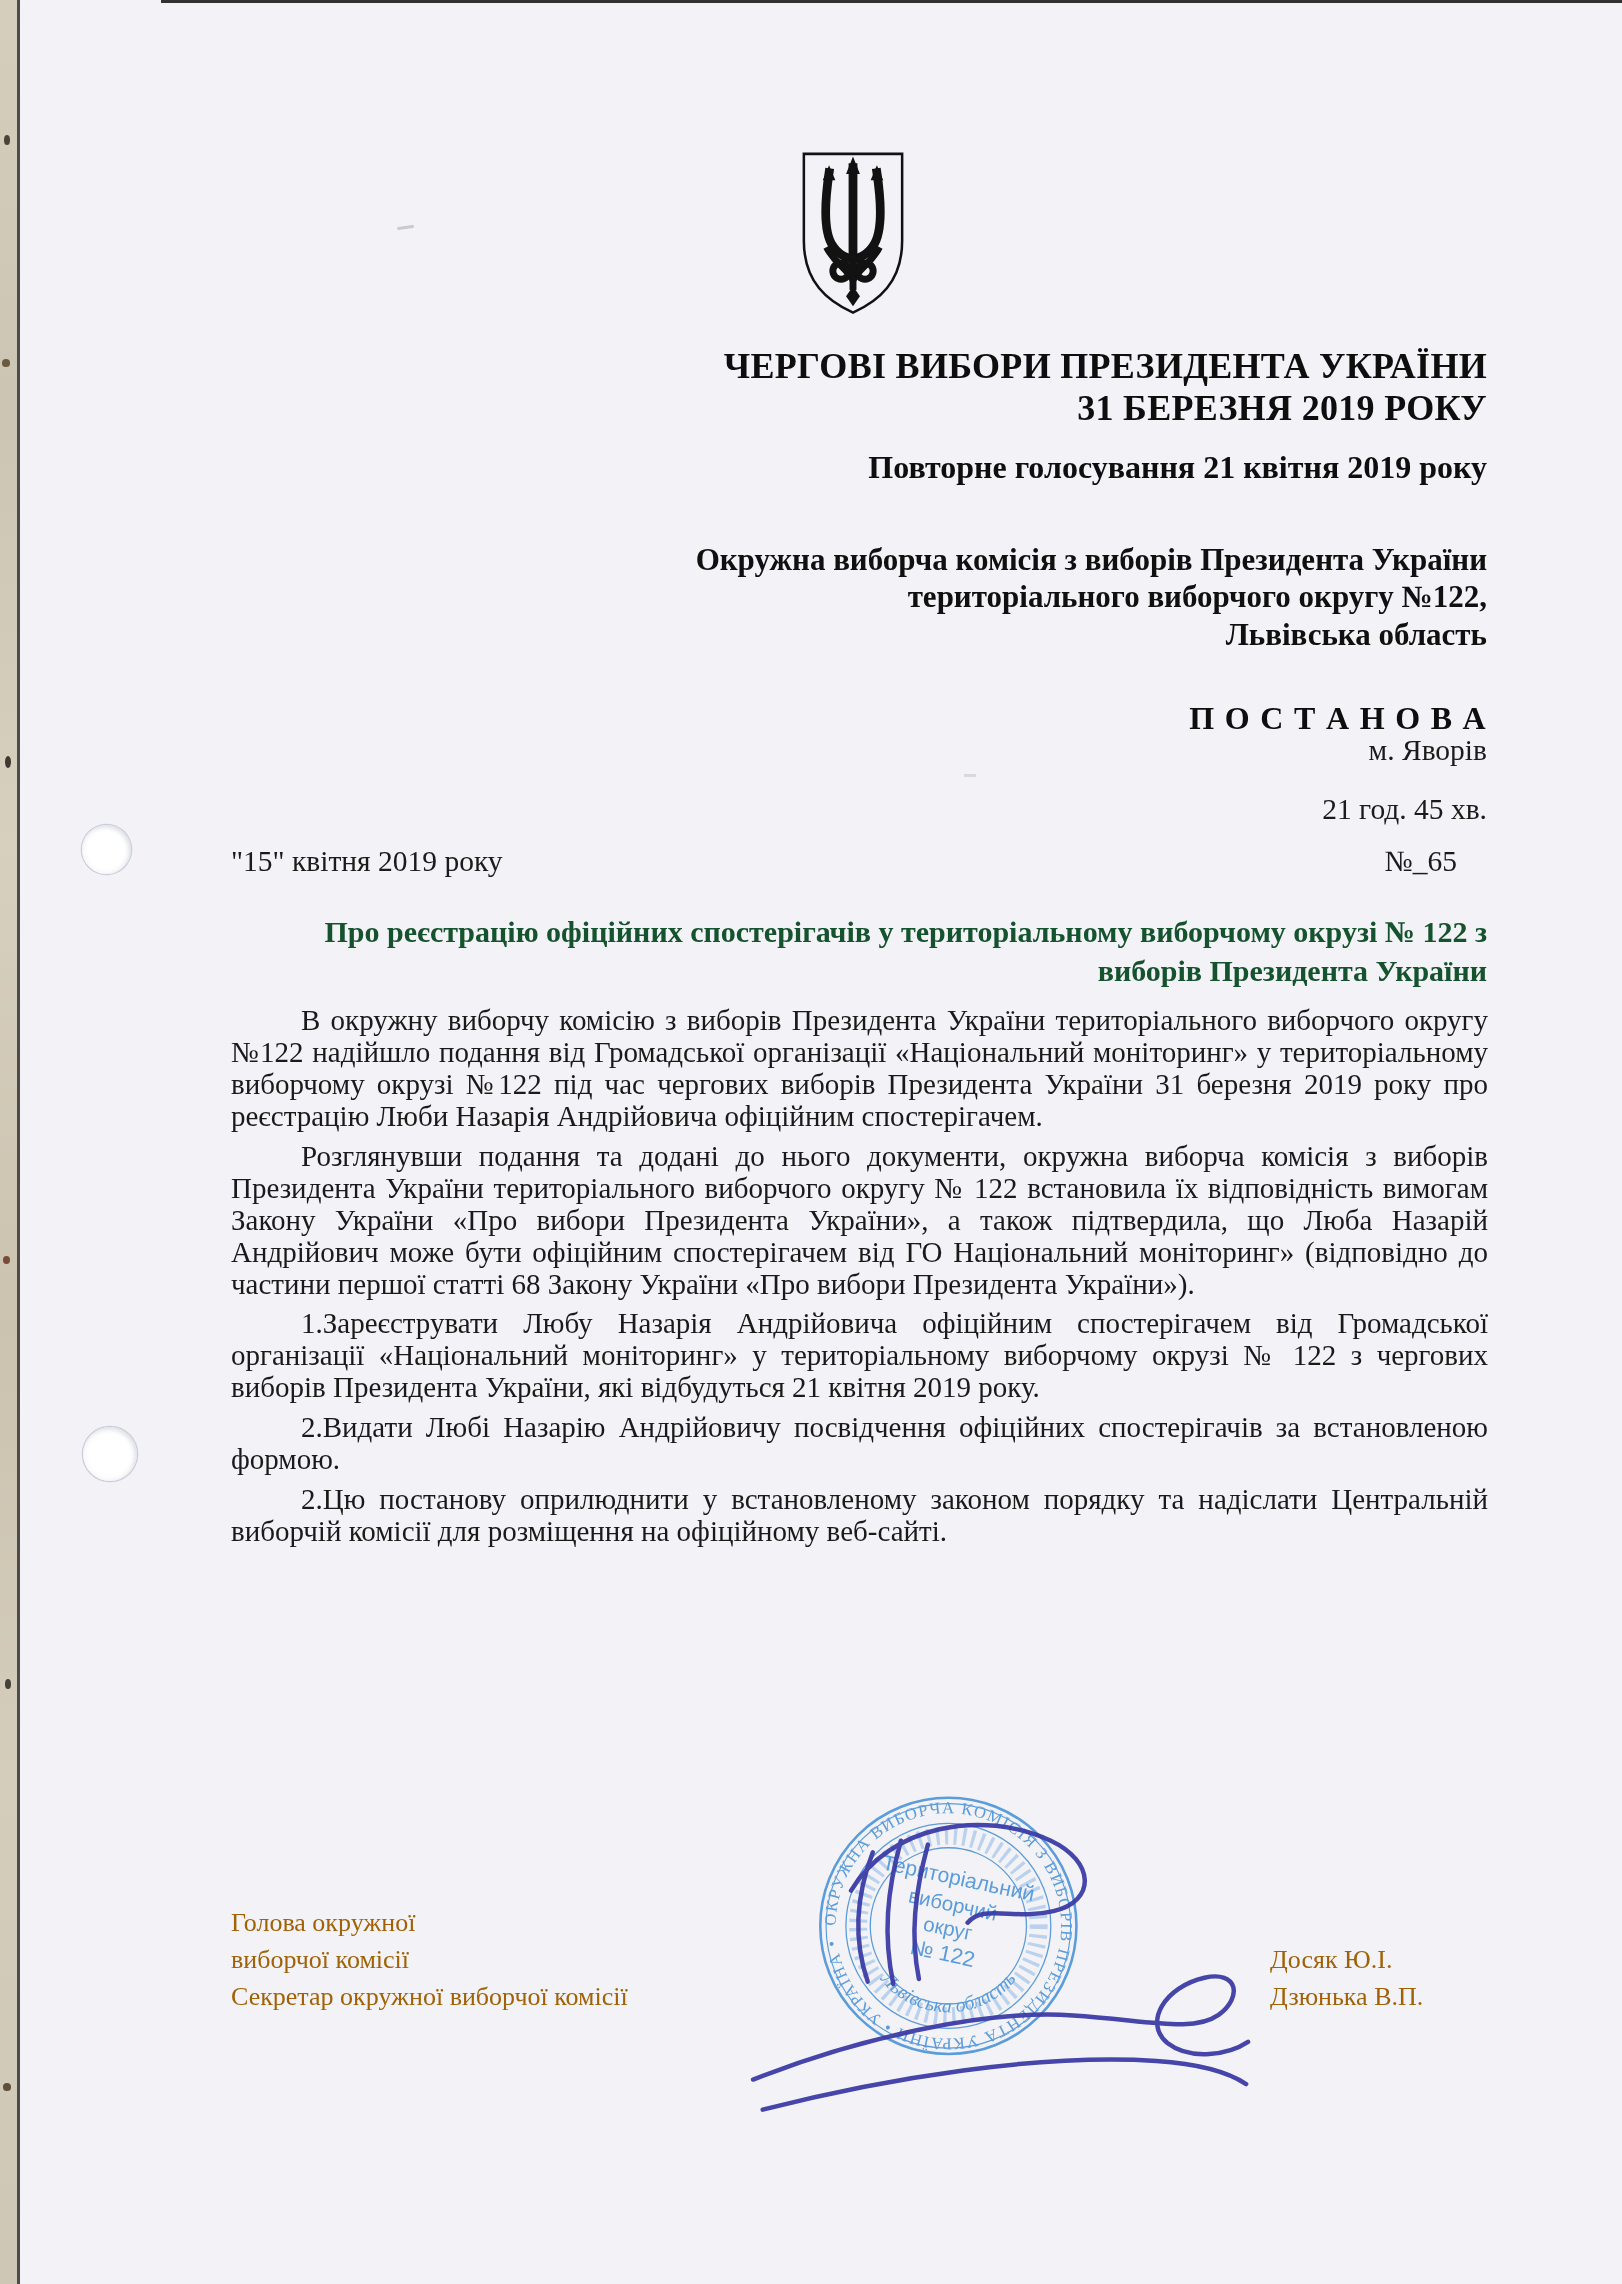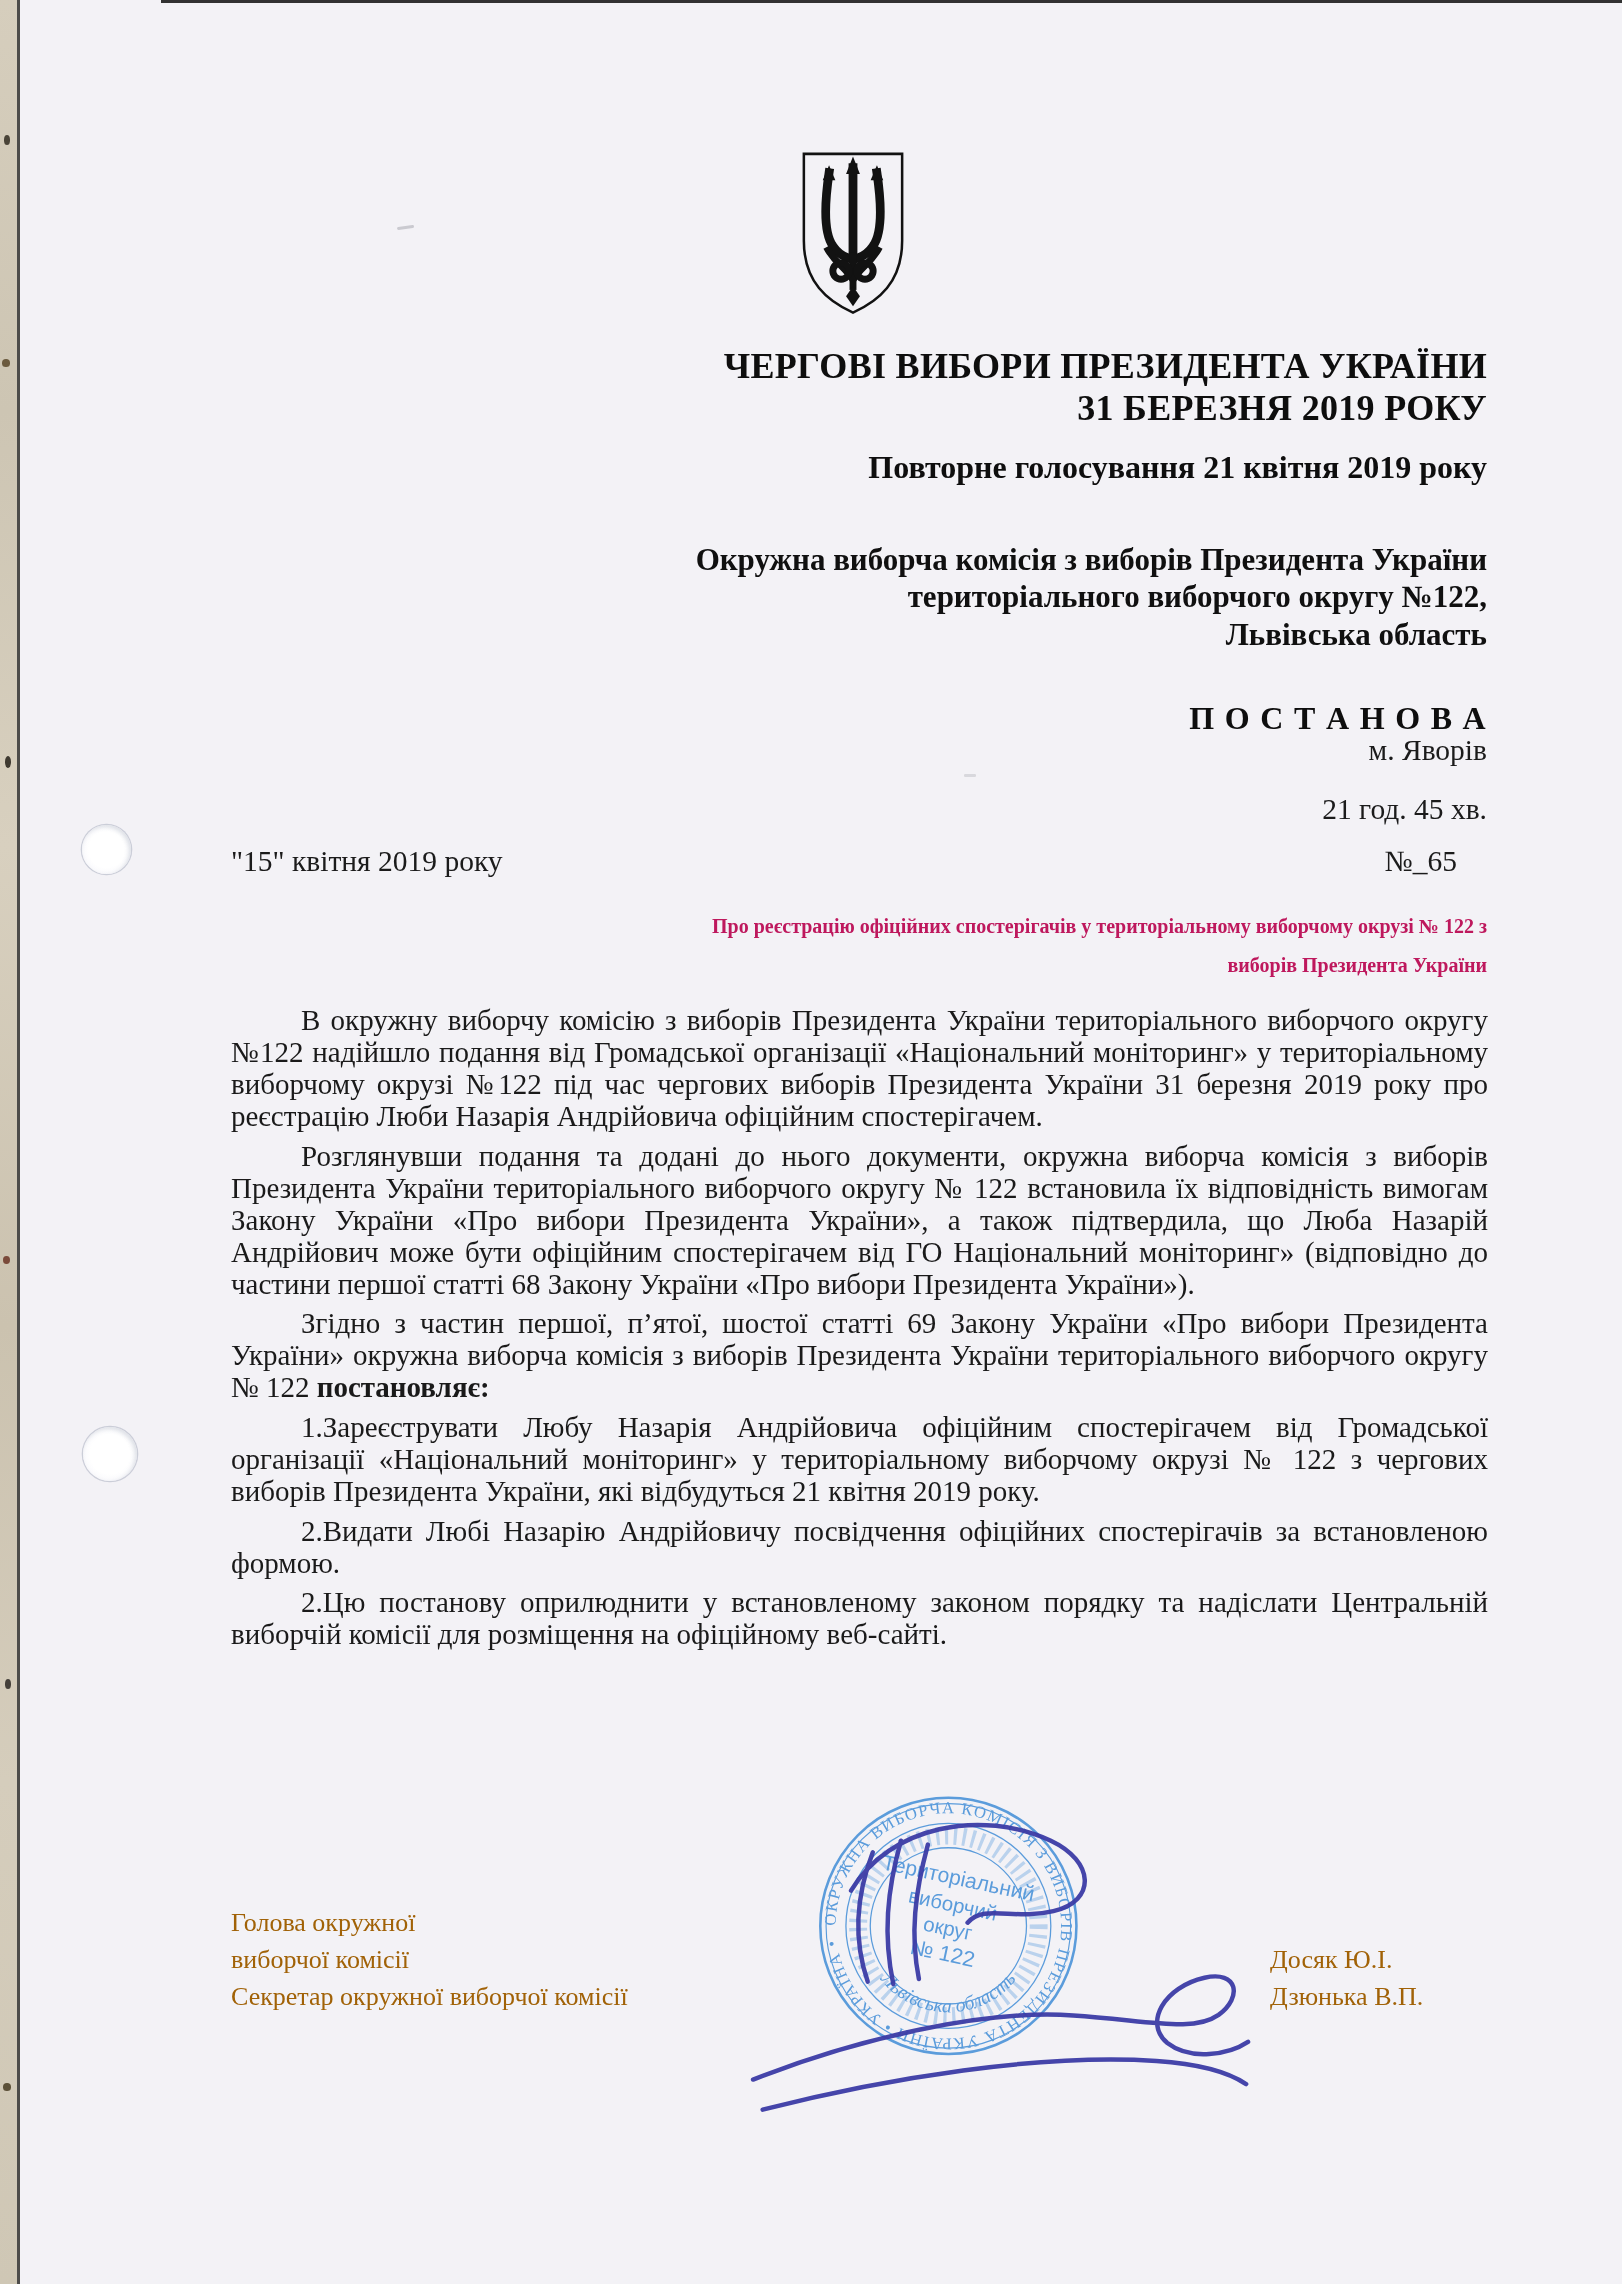--- a/index.html
+++ b/index.html
@@ -18,21 +18,21 @@
   .speck{position:absolute;background:#9a9aa2;opacity:.45;border-radius:1.3px;}
   
   .cline{position:absolute;left:218px;width:1269px;text-align:right;white-space:nowrap;}
   .h-main{font-size:36px;font-weight:bold;color:#0e0e0e;letter-spacing:0.3px;}
   .h-sub{font-size:32px;font-weight:bold;color:#0e0e0e;}
   .h-comm{font-size:31px;font-weight:bold;color:#101010;}
   .h-post{font-size:32px;font-weight:bold;color:#0e0e0e;letter-spacing:1.3px;margin-top:34px;}
   .h-city,.h-time{font-size:29.5px;}
   .daterow-date{position:absolute;left:231px;top:845px;font-size:29.5px;}
   .daterow-num{position:absolute;right:165px;top:845px;font-size:29.5px;}
-  .h-title{font-size:20px;font-weight:bold;color:#be185d;}
+  .h-title{font-size:30px;font-weight:bold;color:#14532d;}
   
   .body-text{position:absolute;left:231px;top:1004px;width:1257px;font-size:29px;line-height:32px;
       text-align:justify;color:#1a1a1a;}
   .body-text p{margin:0 0 7.7px 0;text-indent:70px;}
   .sig{position:absolute;font-size:26px;white-space:nowrap;color:#a16207;}
   
   .emblem{position:absolute;left:790px;top:146px;}
   .stampwrap{position:absolute;left:705px;top:1769px;}
 </style>
 </head>
@@ -86,21 +86,20 @@
 
   <div class="daterow-date">"15" квітня 2019 року</div>
   <div class="daterow-num">№_65</div>
 
   <div class="cline h-title" style="top:915px;">Про реєстрацію офіційних спостерігачів у територіальному виборчому окрузі № 122 з</div>
   <div class="cline h-title" style="top:954px;">виборів Президента України</div>
 
   <div class="body-text">
     <p>В окружну виборчу комісію з виборів Президента України територіального виборчого округу №122 надійшло подання від Громадської організації «Національний моніторинг» у територіальному виборчому окрузі №122 під час чергових виборів Президента України 31 березня 2019 року про реєстрацію Люби Назарія Андрійовича офіційним спостерігачем.</p>
     <p>Розглянувши подання та додані до нього документи, окружна виборча комісія з виборів Президента України територіального виборчого округу № 122 встановила їх відповідність вимогам  Закону України «Про вибори Президента України», а також підтвердила, що Люба Назарій Андрійович може бути офіційним спостерігачем від ГО Національний моніторинг» (відповідно до частини першої статті 68 Закону України «Про вибори Президента України»).</p>
-    <p><span>Згідно з частин першої, п’ятої, шостої статті 69 Закону України «Про вибори Президента України» окружна виборча комісія з виборів Президента України територіального виборчого округу № 122 </span><b>постановляє:</b></p>
     <p>1.Зареєструвати Любу Назарія Андрійовича офіційним спостерігачем від Громадської організації «Національний моніторинг» у територіальному  виборчому окрузі № 122 з чергових виборів Президента України, які відбудуться 21 квітня 2019 року.</p>
     <p>2.Видати Любі Назарію Андрійовичу посвідчення офіційних спостерігачів за встановленою формою.</p>
     <p>2.Цю постанову оприлюднити у встановленому законом порядку та надіслати Центральній виборчій комісії для розміщення на офіційному веб-сайті.</p>
   </div>
 
   <div class="sig" style="left:231px;top:1908px;">Голова окружної</div>
   <div class="sig" style="left:231px;top:1945px;">виборчої комісії</div>
   <div class="sig" style="left:231px;top:1982px;">Секретар окружної виборчої комісії</div>
   <div class="sig" style="left:1270px;top:1945px;">Досяк Ю.І.</div>
   <div class="sig" style="left:1270px;top:1982px;">Дзюнька В.П.</div>

